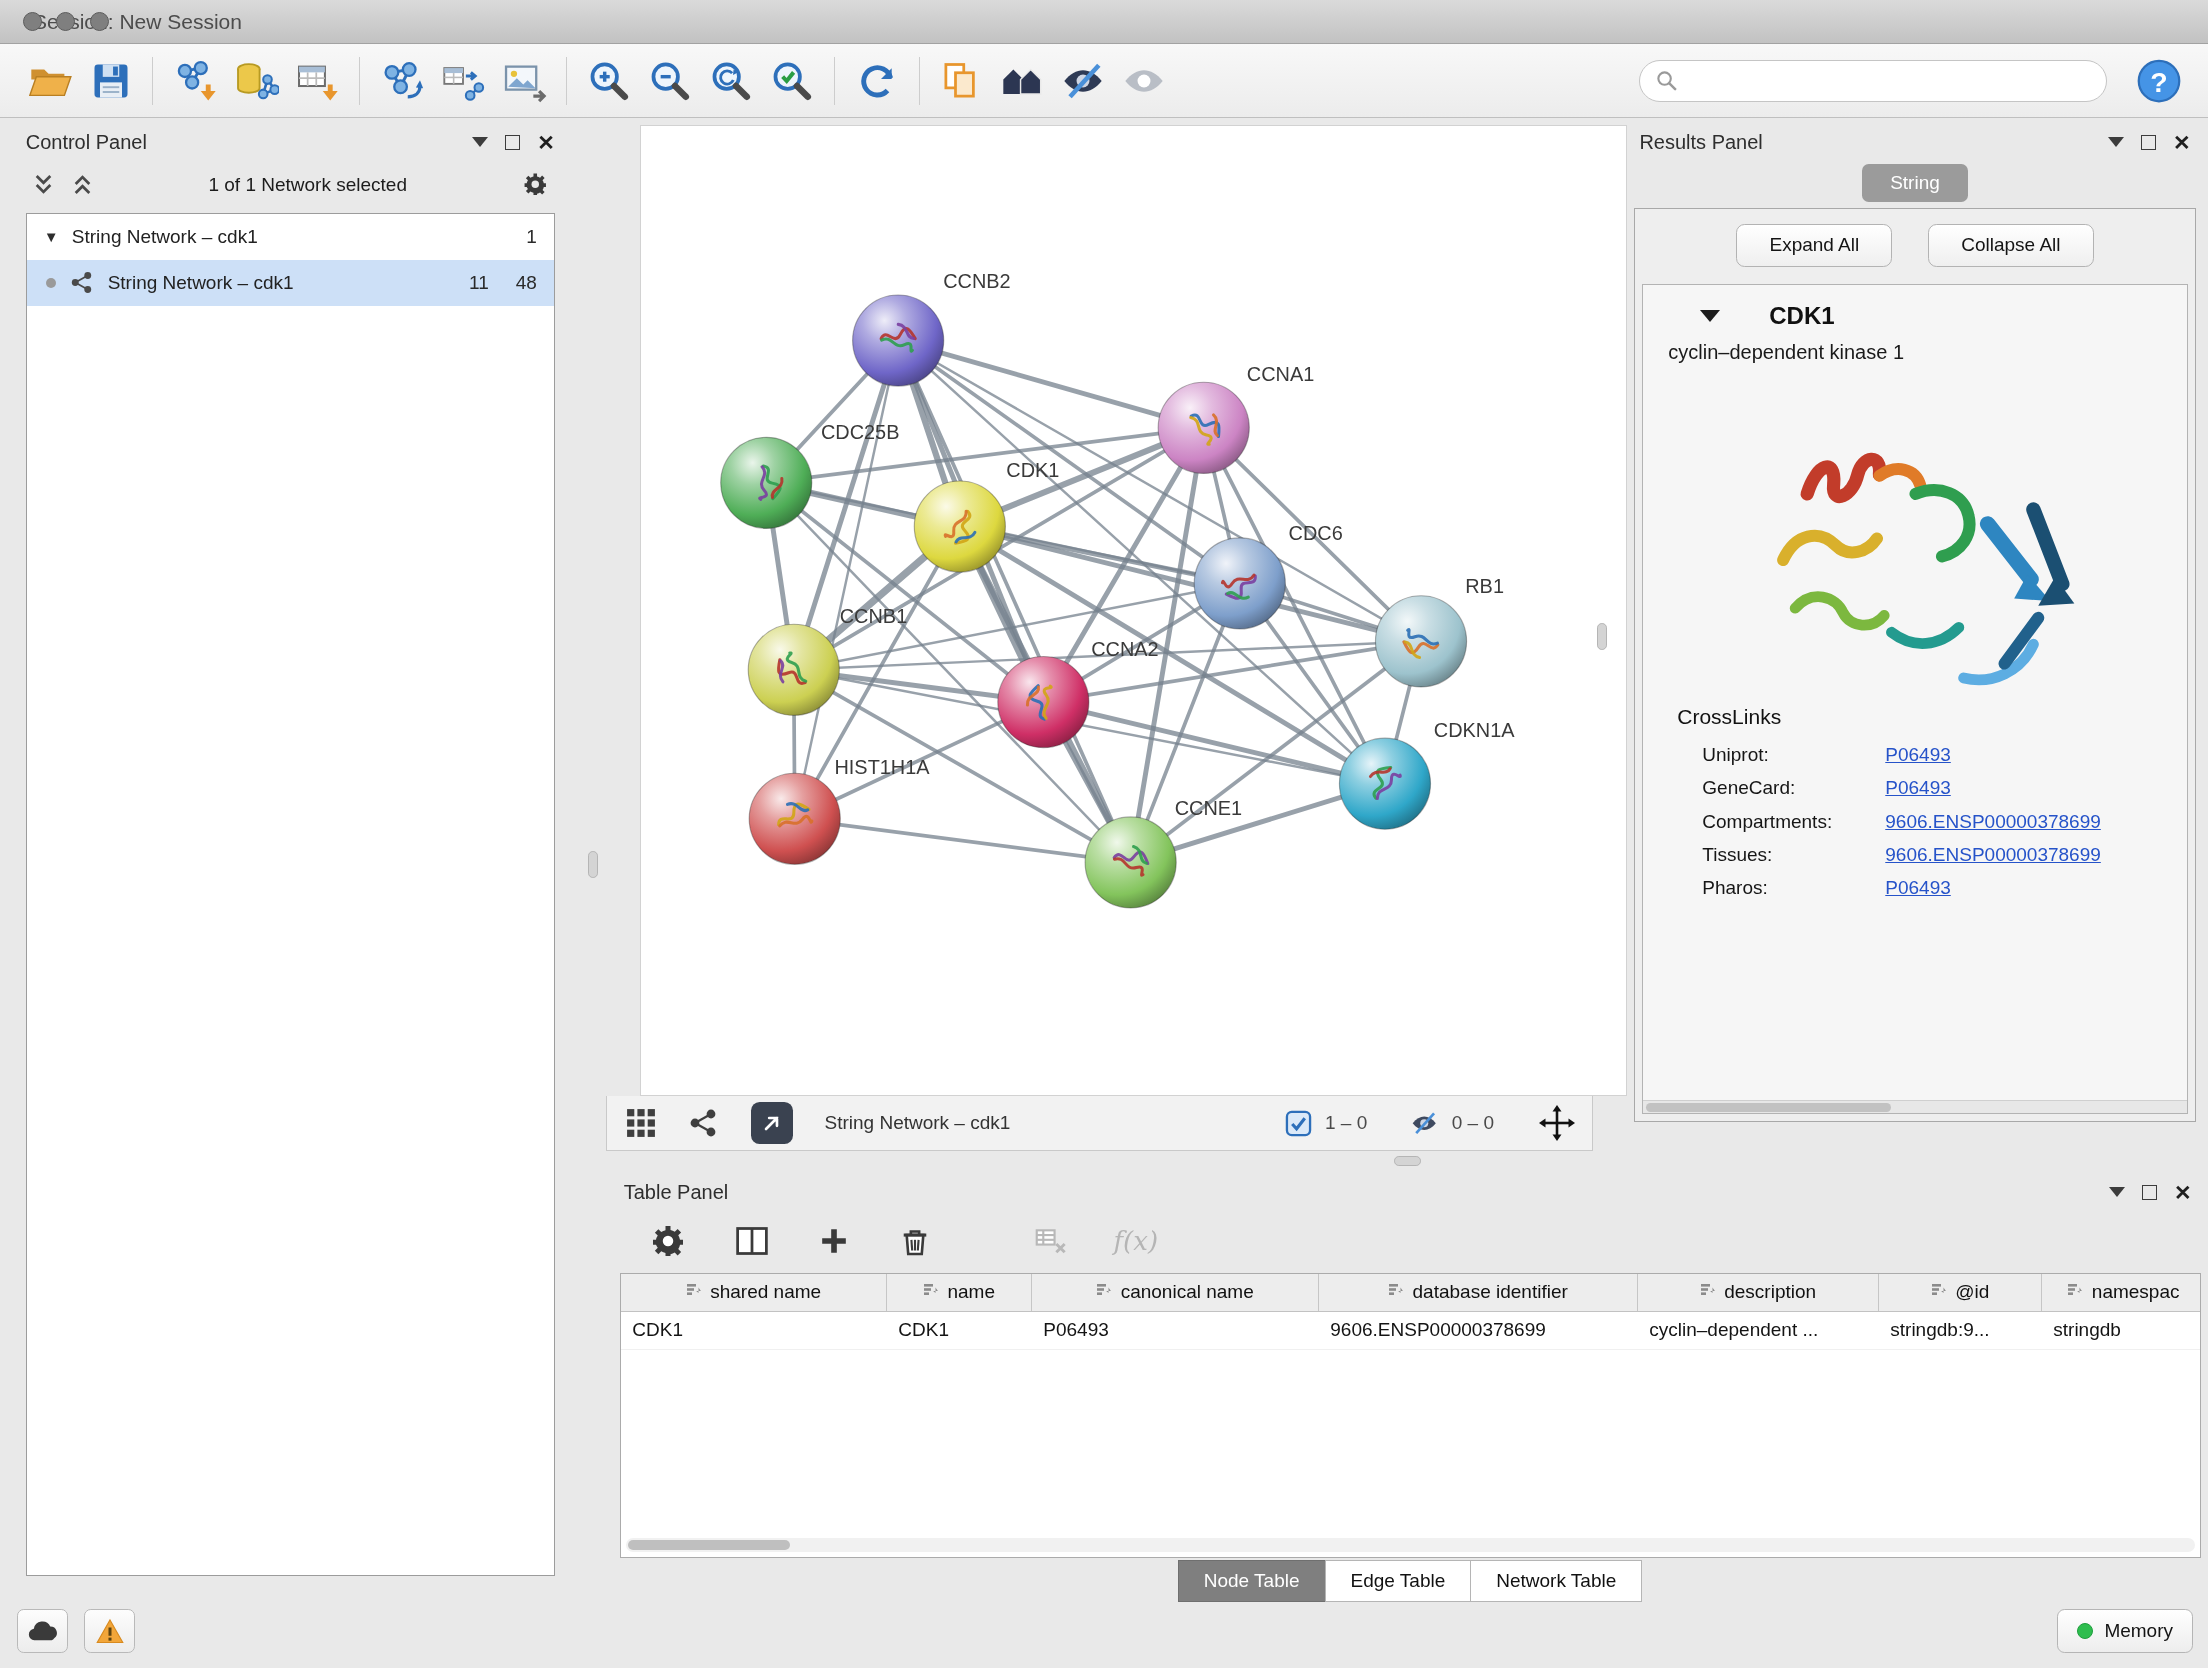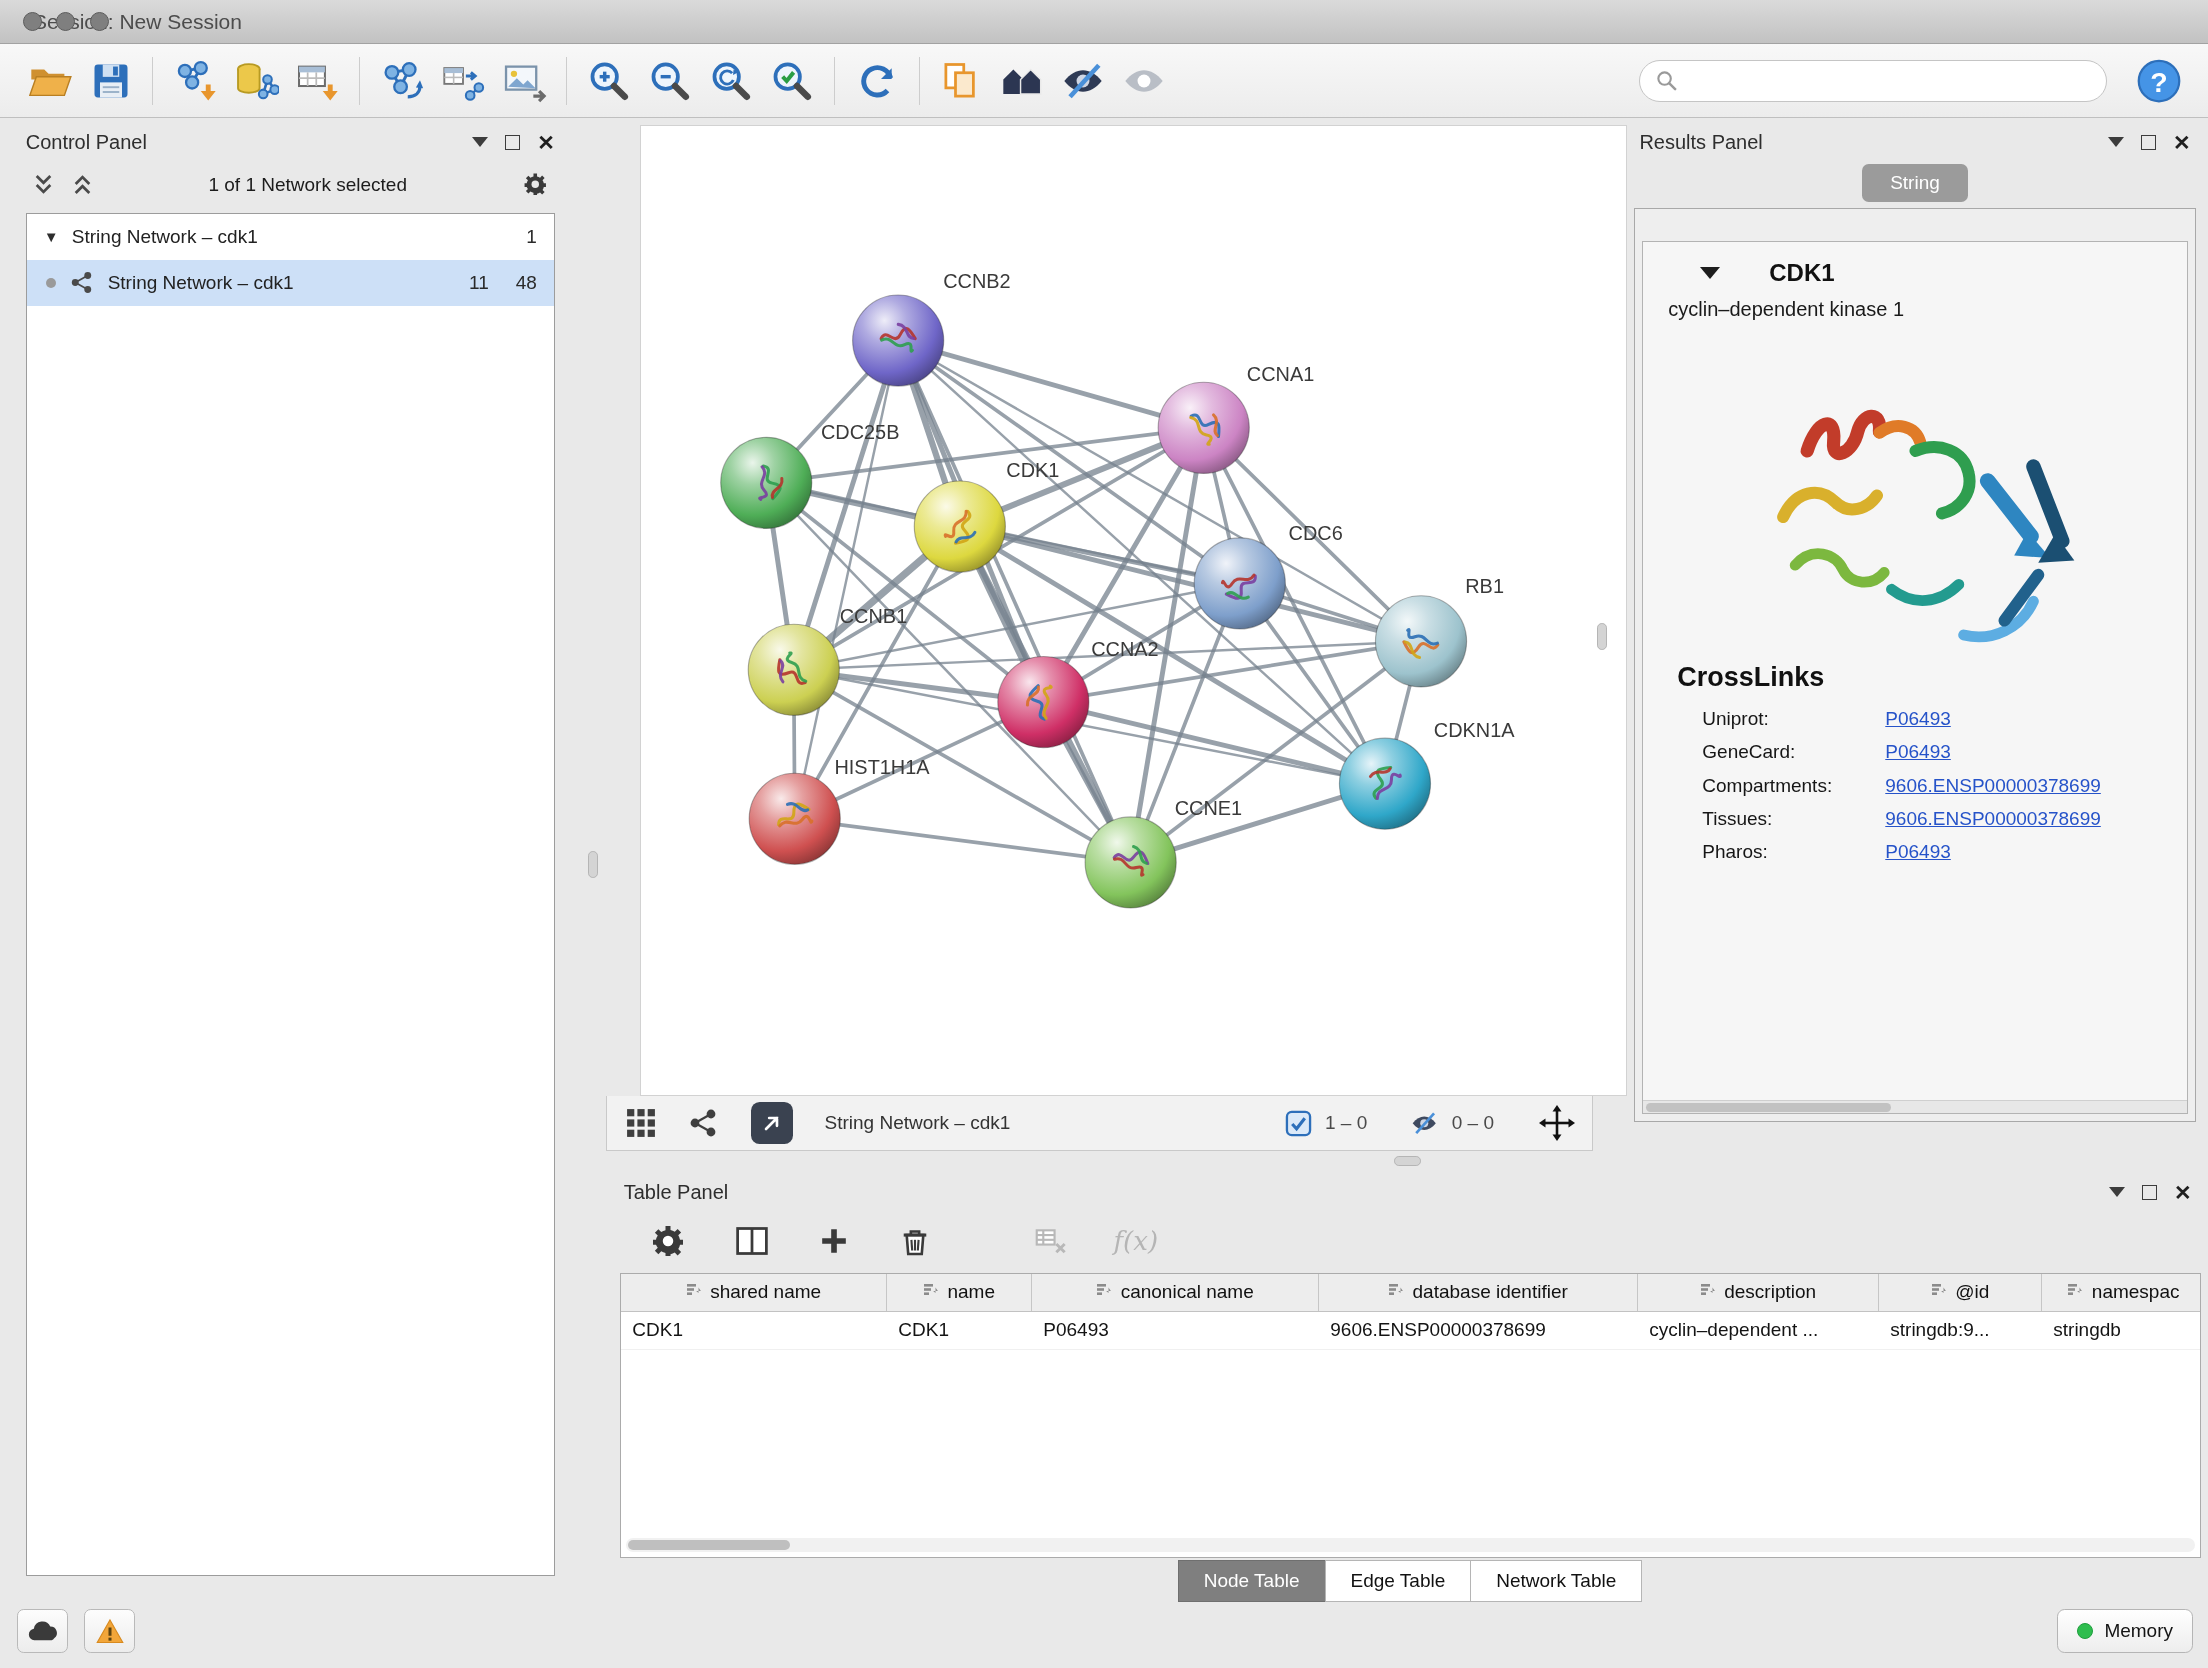--- a/index.html
+++ b/index.html
@@ -81,21 +81,21 @@
   .rp-tab { background:#9b9b9b; color:#fff; font-size:19px; padding:7.6px 28.5px; border-radius:6.7px; }
   .rp-box { flex:1; margin:1.9px 5.7px 7.6px; border:1px solid #a8a8a8; background:#eeeeee; display:flex; flex-direction:column; padding:15px 7.6px 7.6px; overflow:hidden; }
   .rp-buttons { display:flex; justify-content:center; gap:36px; }
   .rp-btn { background:linear-gradient(#ffffff,#efefef); border:1px solid #b3b3b3; border-radius:8.6px; padding:9.5px 32px; font-size:19px; color:#141414; }
   .rp-card { flex:1; margin-top:17px; border:1px solid #b3b3b3; background:#f6f6f6; display:flex; flex-direction:column; overflow:hidden; }
   .gene-row { display:flex; align-items:center; gap:49px; padding:17px 0 7.6px 57px; }
   .gene-caret { width:0; height:0; border-left:10.5px solid transparent; border-right:10.5px solid transparent; border-top:12.4px solid #1d1d1d; }
   .gene-name { font-size:24px; font-weight:bold; color:#111; }
   .gene-desc { padding:3.8px 0 0 25px; font-size:20px; color:#1a1a1a; }
   .protein-img { align-self:center; margin:15px 0 3.8px; }
-  .crosslinks-title { padding:7.6px 0 9.5px 34px; font-size:27px; font-weight:bold; color:#111; }
+  .crosslinks-title { padding:7.6px 0 9.5px 34px; font-size:21px; font-weight:normal; color:#111; }
   .cl-row { display:flex; align-items:center; padding:5.7px 0 5.7px 59px; font-size:19px; }
   .cl-label { width:183px; color:#161616; }
   .cl-link { color:#2653c9; text-decoration:underline; cursor:pointer; }
   .rp-scroll { margin-top:auto; height:12.4px; background:#e7e7e7; border-top:1px solid #cfcfcf; position:relative; }
   .rp-scroll-thumb { position:absolute; left:2.9px; top:1.9px; width:45%; height:8.6px; background:#c2c2c2; border-radius:4.8px; }
 
   
   #table-panel { position:absolute; left:618px; top:1174px; width:1585px; height:430px; display:flex; flex-direction:column;justify-content:space-between; }
   .tp-toolbar { height:57px; display:flex; align-items:center; gap:44px; padding:5.7px 0 0 30px; }
   .fx-label { font-family:"DejaVu Serif", serif; font-style:italic; font-size:26px; color:#b5b5b5; }
@@ -625,20 +625,24 @@
     <span class="win-ctrls">
       <span class="wc-min"></span>
       <span class="wc-float"></span>
       <span class="wc-close">✕</span>
     </span>
   </div>
   <div class="rp-tab-row">
     <span class="rp-tab">String</span>
   </div>
   <div class="rp-box">
+    <div class="rp-buttons">
+      <button class="rp-btn">Expand All</button>
+      <button class="rp-btn">Collapse All</button>
+    </div>
     <div class="rp-card">
       <div class="gene-row">
         <span class="gene-caret"></span>
         <span class="gene-name">CDK1</span>
       </div>
       <div class="gene-desc">cyclin–dependent kinase 1</div>
       <svg class="protein-img" width="361" height="314" viewBox="0 0 300 260">
         <g fill="none" stroke-linecap="round">
           <path d="M60,95 c8,-26 24,-30 22,-8 c-2,18 16,10 20,-8 c4,-16 20,-18 18,0" stroke="#c23c2a" stroke-width="11"></path>
           <path d="M120,80 c14,-10 30,-6 34,8" stroke="#e07b28" stroke-width="10"></path>

